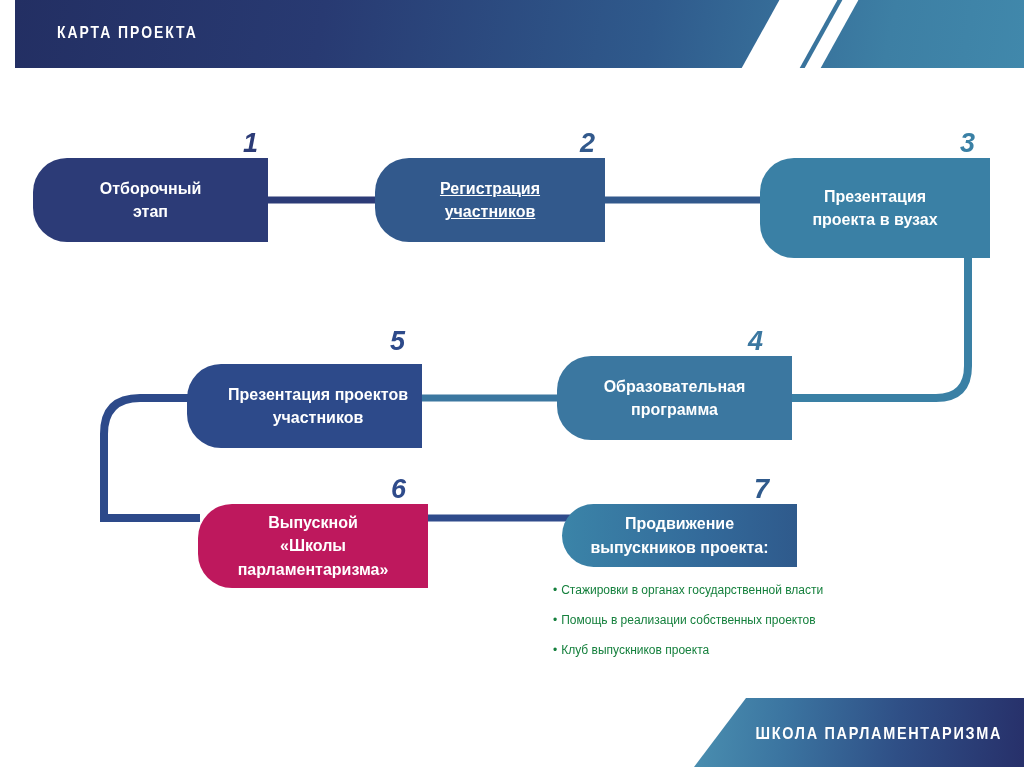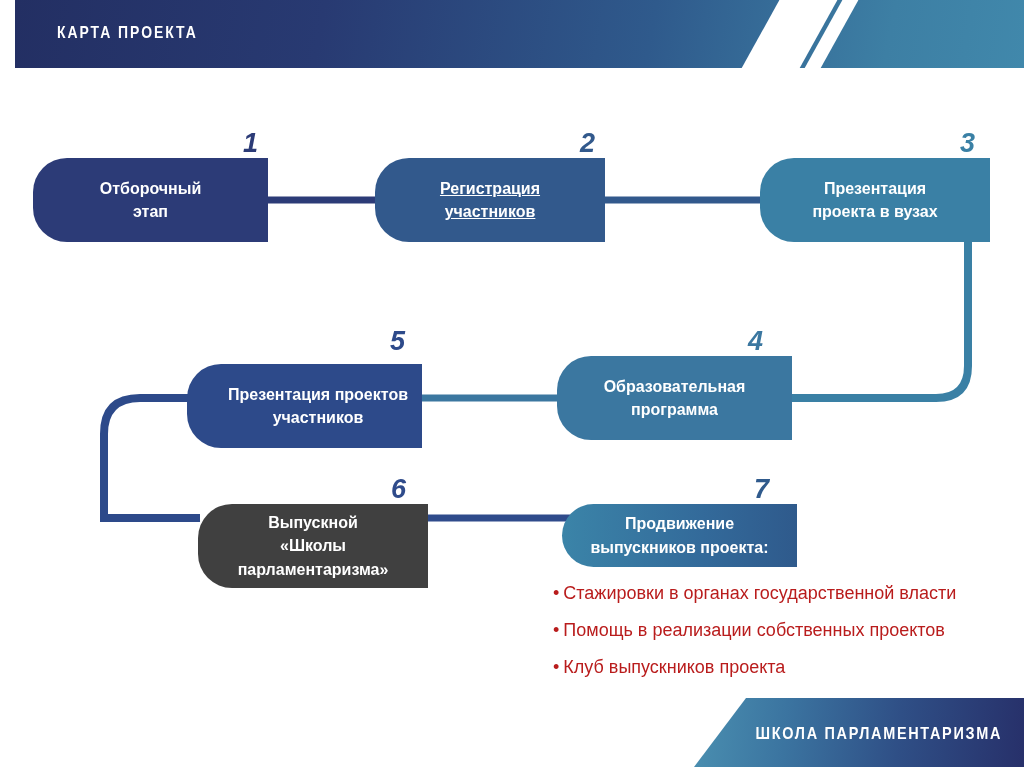--- a/index.html
+++ b/index.html
@@ -122,22 +122,22 @@
     font-family: "Liberation Sans Narrow", "Liberation Sans", sans-serif;
     line-height: 1;
   }
 
   
   .bullets {
     position: absolute;
     left: 553px;
     top: 515px;
     width: 400px;
-    color: #b91c1c;
-    font-size: 18px;
+    color: #15803d;
+    font-size: 12px;
   }
   .bullet-row {
     margin-bottom: 16px;
     white-space: nowrap;
   }
   .bullet-dot { margin-right: 4px; }
 </style>
 </head>
 <body>
 
@@ -173,42 +173,42 @@
   </div>
 
   <div class="num" style="left:580px; top:62px; color:#32598c;">2</div>
   <div class="step" style="left:375px; top:90px; width:230px; height:84px; background:#32598c;
               border-radius:34px 0 0 34px;text-decoration:underline;">
     <span class="step-label">Регистрация
 участников</span>
   </div>
 
   <div class="num" style="left:960px; top:62px; color:#3a80a5;">3</div>
-  <div class="step" style="left:760px; top:90px; width:230px; height:84px; background:#3a80a5;
+  <div class="step" style="left:760px; top:90px; width:230px; height:100px; background:#3a80a5;
               border-radius:34px 0 0 34px;">
     <span class="step-label">Презентация
 проекта в вузах</span>
   </div>
 
   <div class="num" style="left:748px; top:260px; color:#3b77a0;">4</div>
   <div class="step" style="left:557px; top:288px; width:235px; height:84px; background:#3b77a0;
               border-radius:34px 0 0 34px;justify-content:center;">
     <span class="step-label">Образовательная
 программа</span>
   </div>
 
   <div class="num" style="left:390px; top:260px; color:#2d4a8a;">5</div>
   <div class="step" style="left:187px; top:296px; width:235px; height:84px; background:#2d4a8a;
               border-radius:34px 0 0 34px;justify-content:flex-end;">
     <span class="step-label">Презентация проектов
 участников</span>
   </div>
 
   <div class="num" style="left:391px; top:408px; color:#2f4b8b;">6</div>
-  <div class="step" style="left:198px; top:436px; width:230px; height:84px; background:#404040;
+  <div class="step" style="left:198px; top:436px; width:230px; height:84px; background:#be185d;
               border-radius:34px 0 0 34px;">
     <span class="step-label">Выпускной
 «Школы парламентаризма»</span>
   </div>
 
   <div class="num" style="left:754px; top:408px; color:#2f5a8c;">7</div>
   <div class="step" style="left:562px; top:436px; width:235px; height:63px;
               background:linear-gradient(90deg,#3b84a8 0%,#336a9a 60%,#2f5a8c 100%);
               border-radius:34px 0 0 34px;">
     <span class="step-label">Продвижение

